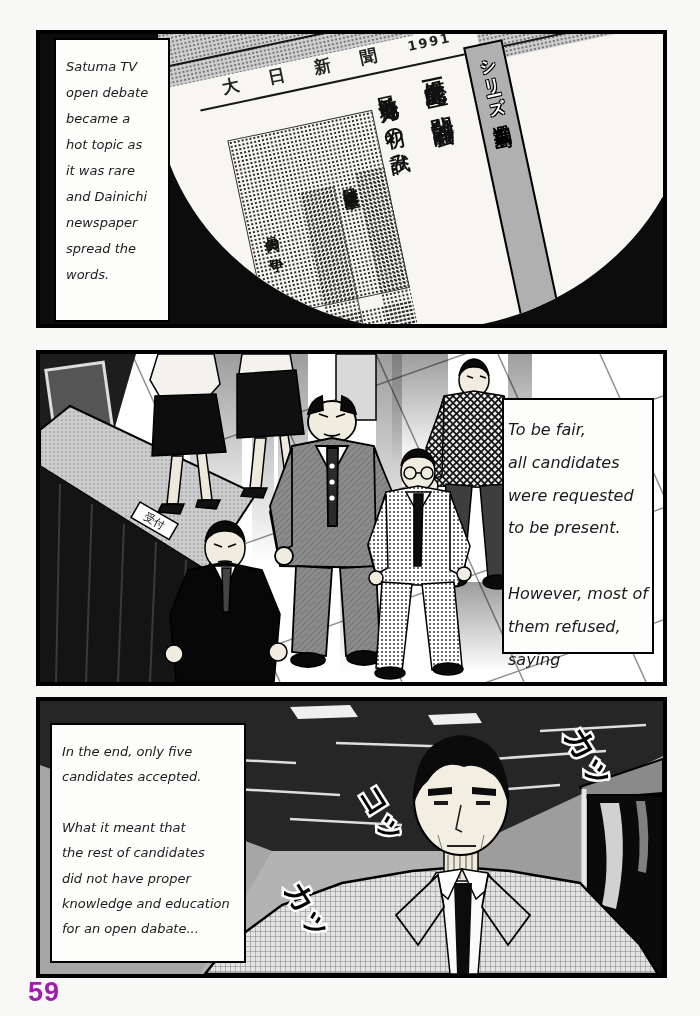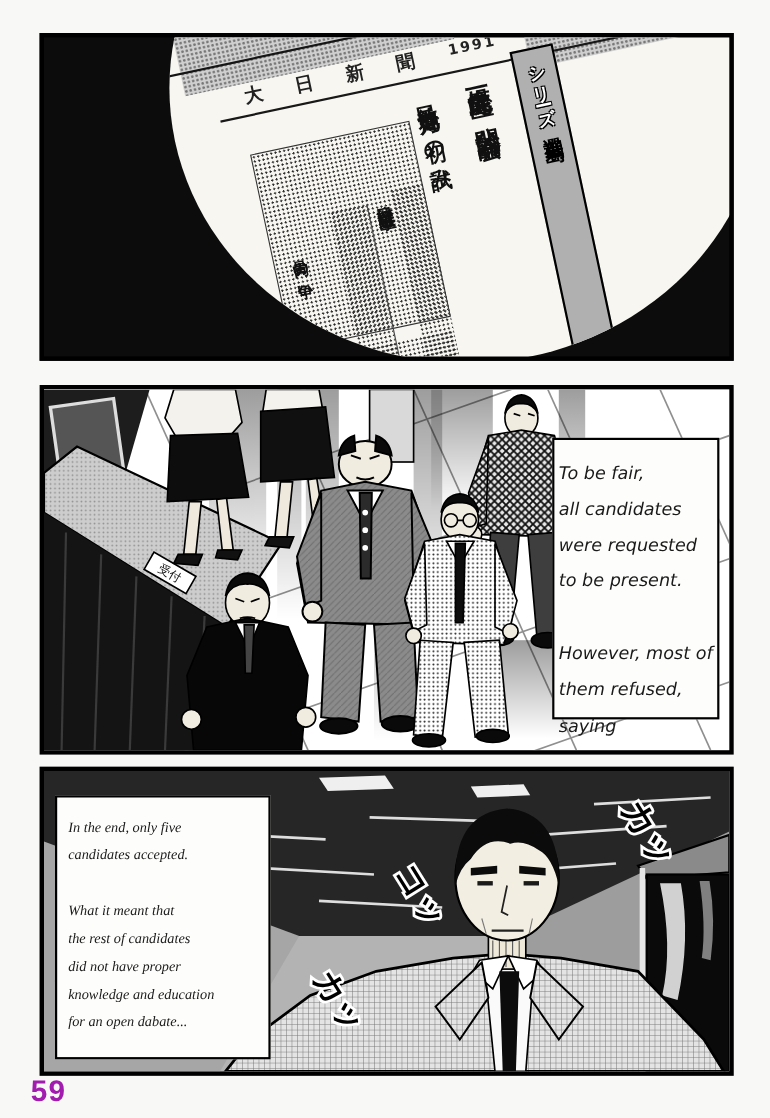--- a/index.html
+++ b/index.html
@@ -7,21 +7,21 @@
        font-family:"DejaVu Sans",sans-serif;overflow:hidden;}
   .panel{position:absolute;left:36px;width:623px;border:4px solid #000;box-sizing:content-box;}
   #panel1{top:30px;height:290px;background:#0c0c0c;overflow:hidden;}
   #panel2{top:350px;height:328px;background:#ffffff;overflow:hidden;}
   #panel3{top:697px;height:273px;background:#bdbdbd;overflow:hidden;}
   .caption-box{position:absolute;background:#fdfdfb;border:2px solid #000;
        color:#1a1a1a;font:italic 13px/2.0 "DejaVu Sans",sans-serif;
        padding:14px 10px;white-space:pre-line;z-index:30;}
   #cap1{left:14px;top:4px;width:92px;height:252px;}
   #cap2{left:462px;top:24px;width:140px;height:224px;font-size:16px;line-height:2.05;padding:14px 4px;margin-top:20px;}
-  #cap3{left:10px;top:22px;width:172px;height:208px;line-height:1.95;font-family:Liberation Serif, serif;}
+  #cap3{left:10px;top:22px;width:172px;height:208px;line-height:1.95;}
   
   #np-circle{position:absolute;left:114px;top:-204px;width:540px;height:500px;
        border-radius:50%;background:#f7f6f1;overflow:hidden;}
   .ht-wedge{position:absolute;transform:rotate(-12deg);
        background-image:radial-gradient(#777 1px,transparent 1.3px);background-size:4px 4px;background-color:#cfcfcf;}
   #np-rot{position:absolute;left:60px;top:248px;width:470px;height:420px;transform:rotate(-12deg);transform-origin:0 0;}
   .vtext{position:absolute;writing-mode:vertical-rl;text-orientation:upright;color:#111;letter-spacing:2px;}
   .dotblock{position:absolute;background-image:radial-gradient(#2a2a2a 0.9px,transparent 1.1px);background-size:4px 4px;}
   #np-masthead{position:absolute;left:6px;top:0px;font-size:17px;font-weight:bold;color:#222;letter-spacing:30px;
        font-family:"DejaVu Serif",serif;white-space:nowrap;}
@@ -63,20 +63,29 @@
       <div class="vtext" id="np-headline-sub">民放地方局で初の試み</div>
       <div class="vtext" id="np-col-label1">注目選挙区</div>
       <div class="vtext" id="np-col-label2">骨肉の争い</div>
 
       <div id="np-banner">
         <span class="white-kana">シリーズ</span>
         <span class="black-kanji">選挙列島</span>
       </div>
     </div>
   </div>
+  <div class="caption-box" id="cap1">Satuma TV
+open debate
+became a
+hot topic as
+it was rare
+and Dainichi
+newspaper
+spread the
+words.</div>
 </div>
 
 <div class="panel" id="panel2">
   <svg width="623" height="328" viewBox="0 0 623 328">
     <defs>
       <linearGradient id="fadeDown" x1="0" y1="0" x2="0" y2="1">
         <stop offset="0" stop-color="#000" stop-opacity="0.7"></stop>
         <stop offset="1" stop-color="#000" stop-opacity="0"></stop>
       </linearGradient>
       <pattern id="dots" width="4" height="4" patternUnits="userSpaceOnUse">

